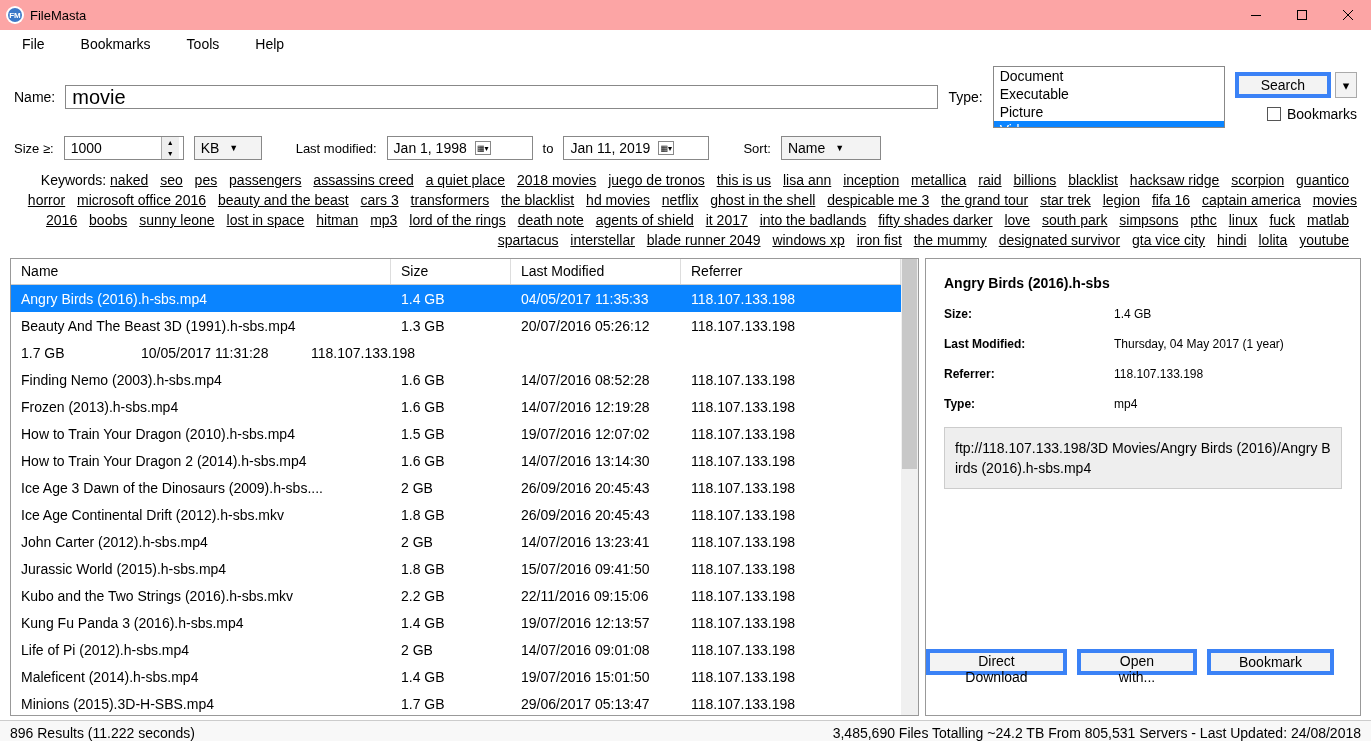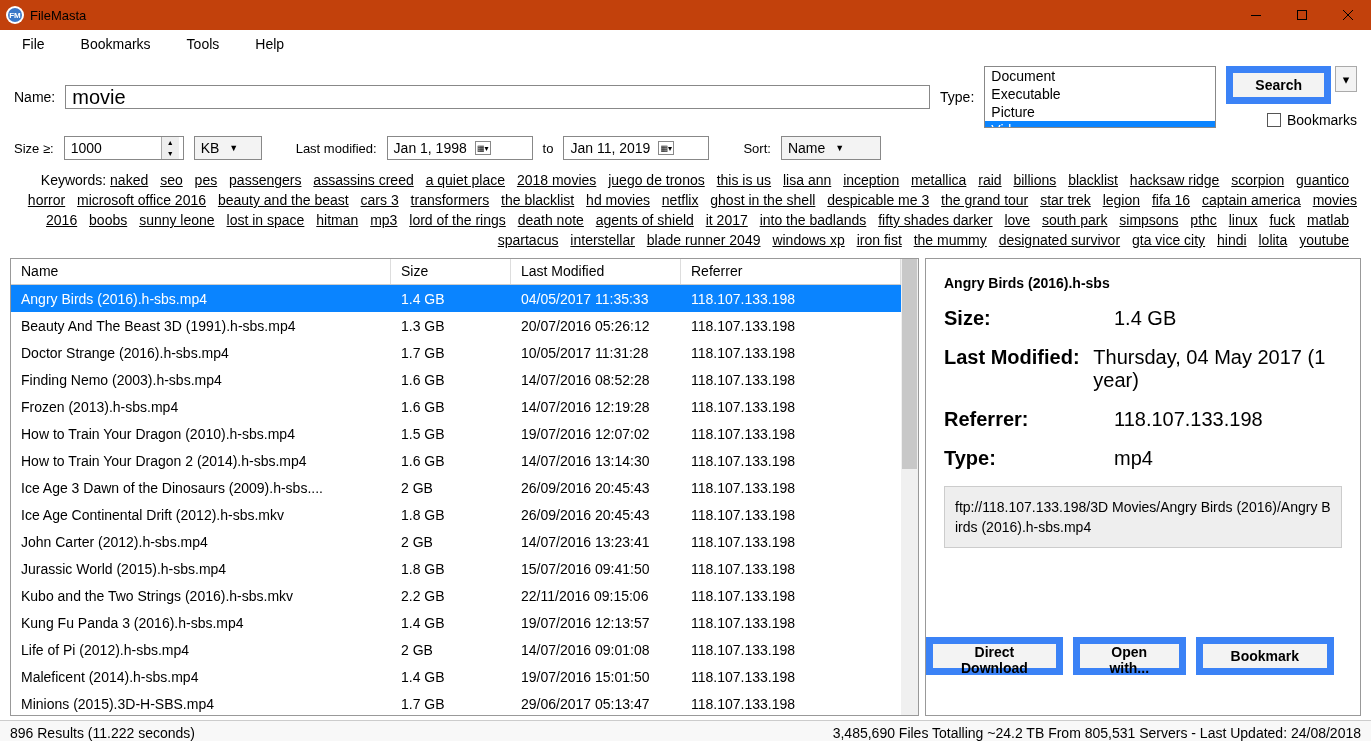--- a/index.html
+++ b/index.html
@@ -1,30 +1,30 @@
 <!DOCTYPE html>
 <html><head>
 <meta charset="utf-8">
 <style>
 * { box-sizing: border-box; font-family: "Segoe UI", Arial, sans-serif; }
 body { margin: 0; background: #fff; font-size: 13px; width: 1371px; }
-.titlebar { background: #c2410c; height: 30px; display: flex; align-items: center; padding: 0 0 0 6px; }
+.titlebar { background: #fca5a5; height: 30px; display: flex; align-items: center; padding: 0 0 0 6px; }
 .titlebar .logo { width: 18px; height: 18px; border-radius: 50%; background: #fff; display: inline-flex; align-items: center; justify-content: center; margin-right: 6px; }
 .titlebar .logo-inner { width: 14px; height: 14px; border-radius: 50%; background: #3a78c8; color: #fff; font-size: 8px; font-weight: bold; display: flex; align-items: center; justify-content: center; }
 .titlebar .title { color: #000; font-size: 13px; flex: 1; }
 .titlebar .winctl { width: 46px; height: 30px; display: flex; align-items: center; justify-content: center; color: #000; }
 .menubar { padding: 2px 14px; display: flex; gap: 20px; font-size: 14px; }
 .menubar span { padding: 4px 8px; text-align: right; }
 .searchrow { display: flex; align-items: center; padding: 8px 14px 6px 14px; gap: 10px; }
 .searchrow .lbl { font-size: 14px; }
 .searchrow input[type=text] { flex: 1; height: 24px; padding: 2px 6px; font-size: 20px; border: 1px solid #888; }
 .typebox { width: 232px; height: 62px; border: 1px solid #888; overflow-y: scroll; background: #fff; }
 .typebox .opt { padding: 1px 6px; font-size: 14px; }
 .typebox .opt.sel { background: #0a84ff; color: #fff; }
-.btn { background: #f3f3f3; border: 7px solid #3b82f6; height: 38px; padding: 0 22px; font-size: 14px; cursor: pointer; font-weight: bold; }
+.btn { background: #f3f3f3; border: 4px solid #3b82f6; height: 26px; padding: 0 22px; font-size: 14px; cursor: pointer; }
 .btn.sm { padding: 0 28px; }
 .dropbtn { background: #f3f3f3; border: 1px solid #aaa; width: 22px; height: 26px; display: inline-flex; align-items: center; justify-content: center; }
 .row2 { display: flex; align-items: center; padding: 2px 14px 6px 14px; gap: 10px; }
 .numin { width: 120px; height: 24px; border: 1px solid #888; display: inline-flex; }
 .numin input { border: none; width: 96px; padding: 2px 6px; font-size: 14px; }
 .spin { width: 18px; display: flex; flex-direction: column; border-left: 1px solid #aaa; }
 .spin span { flex: 1; font-size: 7px; display: flex; align-items: center; justify-content: center; background: #eee; }
 .selbox { height: 24px; border: 1px solid #888; background: #f3f3f3; display: inline-flex; align-items: center; padding: 0 6px; font-size: 14px; }
 .selbox .arrow { margin-left: 10px; font-size: 9px; }
 .datebox { height: 24px; border: 1px solid #888; display: inline-flex; align-items: center; padding: 0 6px; font-size: 14px; background: #fff; }
@@ -43,21 +43,21 @@
 .col-name { width: 380px; }
 .col-size { width: 120px; }
 .col-mod { width: 170px; }
 .col-ref { flex: 1; }
 .tbody { font-size: 14px; }
 .trow { display: flex; height: 27px; align-items: center; padding-right: 17px; }
 .trow div { padding: 0 10px; overflow: hidden; white-space: nowrap; text-overflow: ellipsis; }
 .trow.sel { background: #0a84ff; color: #fff; }
 .details { width: 436px; border: 1px solid #999; height: 458px; padding: 16px 18px; }
 .details h3 { margin: 0 0 16px 0; font-size: 14px; }
-.drow { display: flex; margin-bottom: 16px; font-size: 20px; }
+.drow { display: flex; margin-bottom: 16px; font-size: 12px; }
 .drow .dl { width: 170px; font-weight: bold; }
 .urlbox { background: #eee; border: 1px solid #ccc; padding: 10px; font-size: 14px; margin-top: 6px; line-height: 20px; word-break: break-all; }
 .dbtns { position: absolute; bottom: 40px; right: 26px; display: flex; gap: 10px; }
 .details-wrap { position: relative; }
 .statusbar { display: flex; justify-content: space-between; padding: 4px 10px; font-size: 14px; border-top: 1px solid #ccc; margin-top: 4px; background:#f8f8f8; }
 .rightcol-top { display: flex; flex-direction: column; align-items: flex-end; gap: 8px; }
 .searchbtns { display: flex; gap: 4px; }
 </style>
 </head>
 <body>
@@ -166,21 +166,20 @@
           <div class="col-mod">04/05/2017 11:35:33</div>
           <div class="col-ref">118.107.133.198</div>
         </div>
         <div class="trow">
           <div class="col-name">Beauty And The Beast 3D (1991).h-sbs.mp4</div>
           <div class="col-size">1.3 GB</div>
           <div class="col-mod">20/07/2016 05:26:12</div>
           <div class="col-ref">118.107.133.198</div>
         </div>
         <div class="trow">
-          <div class="col-name">Doctor Strange (2016).h-sbs.mp4</div>
           <div class="col-size">1.7 GB</div>
           <div class="col-mod">10/05/2017 11:31:28</div>
           <div class="col-ref">118.107.133.198</div>
         </div>
         <div class="trow">
           <div class="col-name">Finding Nemo (2003).h-sbs.mp4</div>
           <div class="col-size">1.6 GB</div>
           <div class="col-mod">14/07/2016 08:52:28</div>
           <div class="col-ref">118.107.133.198</div>
         </div>

